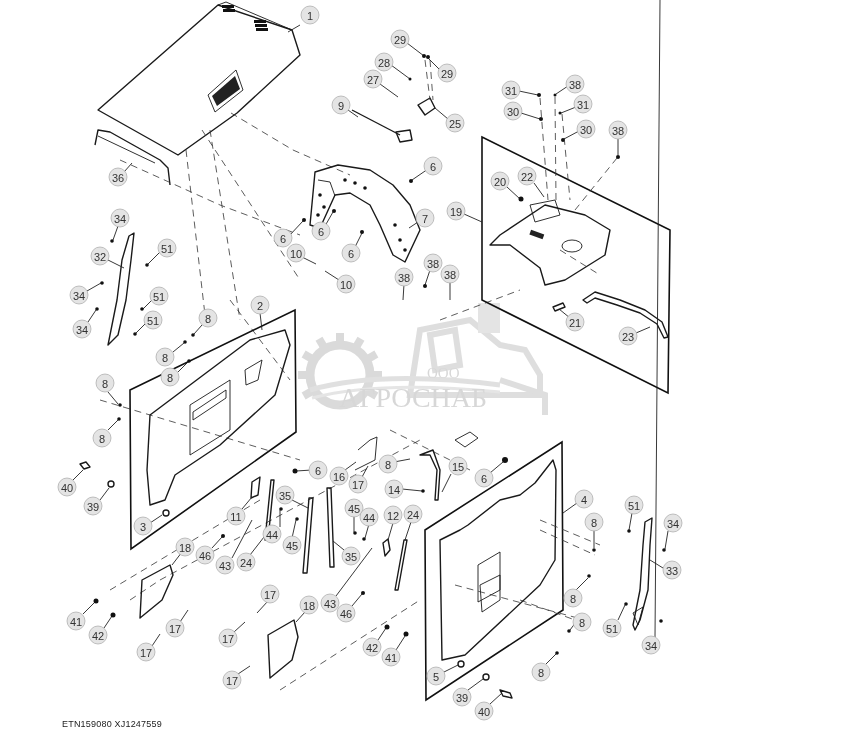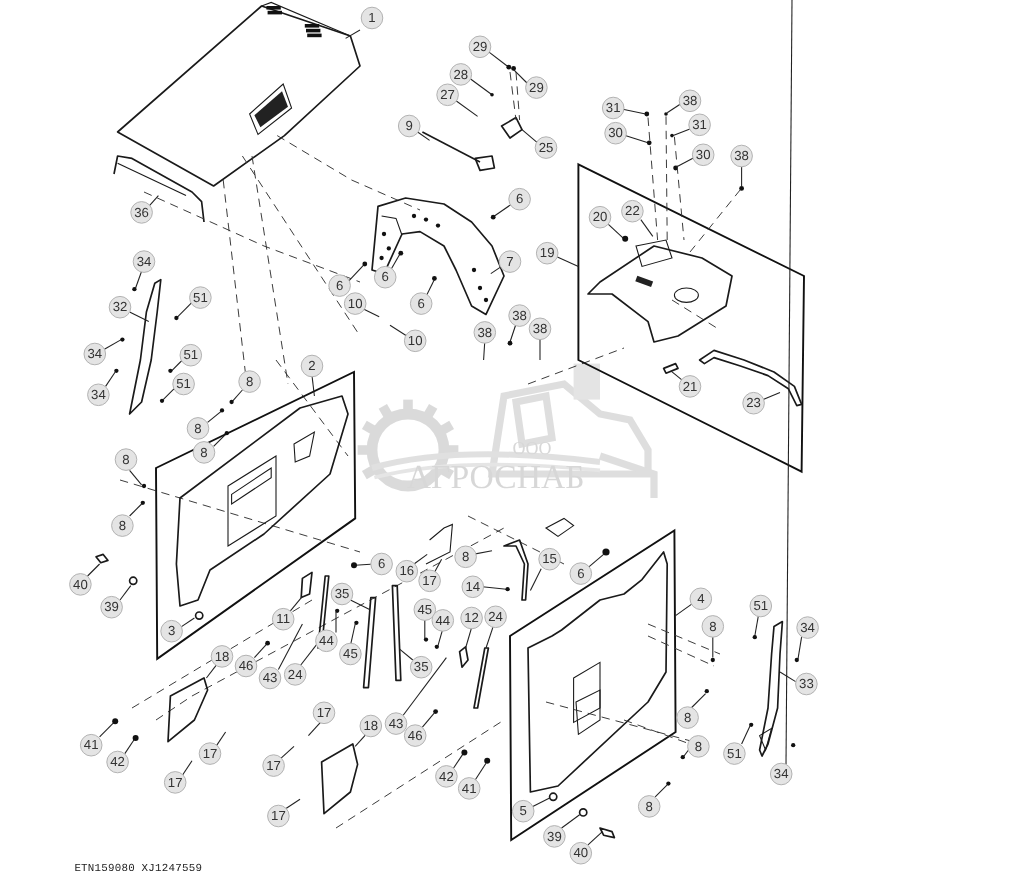--- a/index.html
+++ b/index.html
@@ -8,21 +8,21 @@
   #diagram { position: absolute; left: 0; top: 0; width: 841px; height: 731px; }
   .callout circle { fill: #e4e4e4; stroke: #b0b0b0; stroke-width: 0.8; }
   .callout text { font-family: "Liberation Sans", sans-serif; font-size: 11px; fill: #333333; text-anchor: middle; dominant-baseline: central; }
   .part { fill: none; stroke: #1a1a1a; stroke-width: 1.4; stroke-linejoin: round; }
   .part-thin { fill: none; stroke: #1a1a1a; stroke-width: 0.9; }
   .dash { fill: none; stroke: #333; stroke-width: 0.8; stroke-dasharray: 7 5; }
   .leader { stroke: #222; stroke-width: 0.9; }
   .dot { fill: #111; }
   .frame { fill: none; stroke: #111; stroke-width: 1.6; }
   .footer { position: absolute; left: 62px; top: 719px; font-size: 9px; color: #222;
-            font-family: Liberation Mono, monospace; letter-spacing: 0.2px; }
+            font-family: Liberation Sans, sans-serif; letter-spacing: 0.2px; }
   .wm-text { font-family: "Liberation Serif", serif; fill: #b8b8b8; }
 </style>
 </head>
 <body>
 
 <svg id="diagram" viewBox="0 0 841 731" xmlns="http://www.w3.org/2000/svg">
 
   <g opacity="0.55">
 
     <g transform="translate(340,375)">

